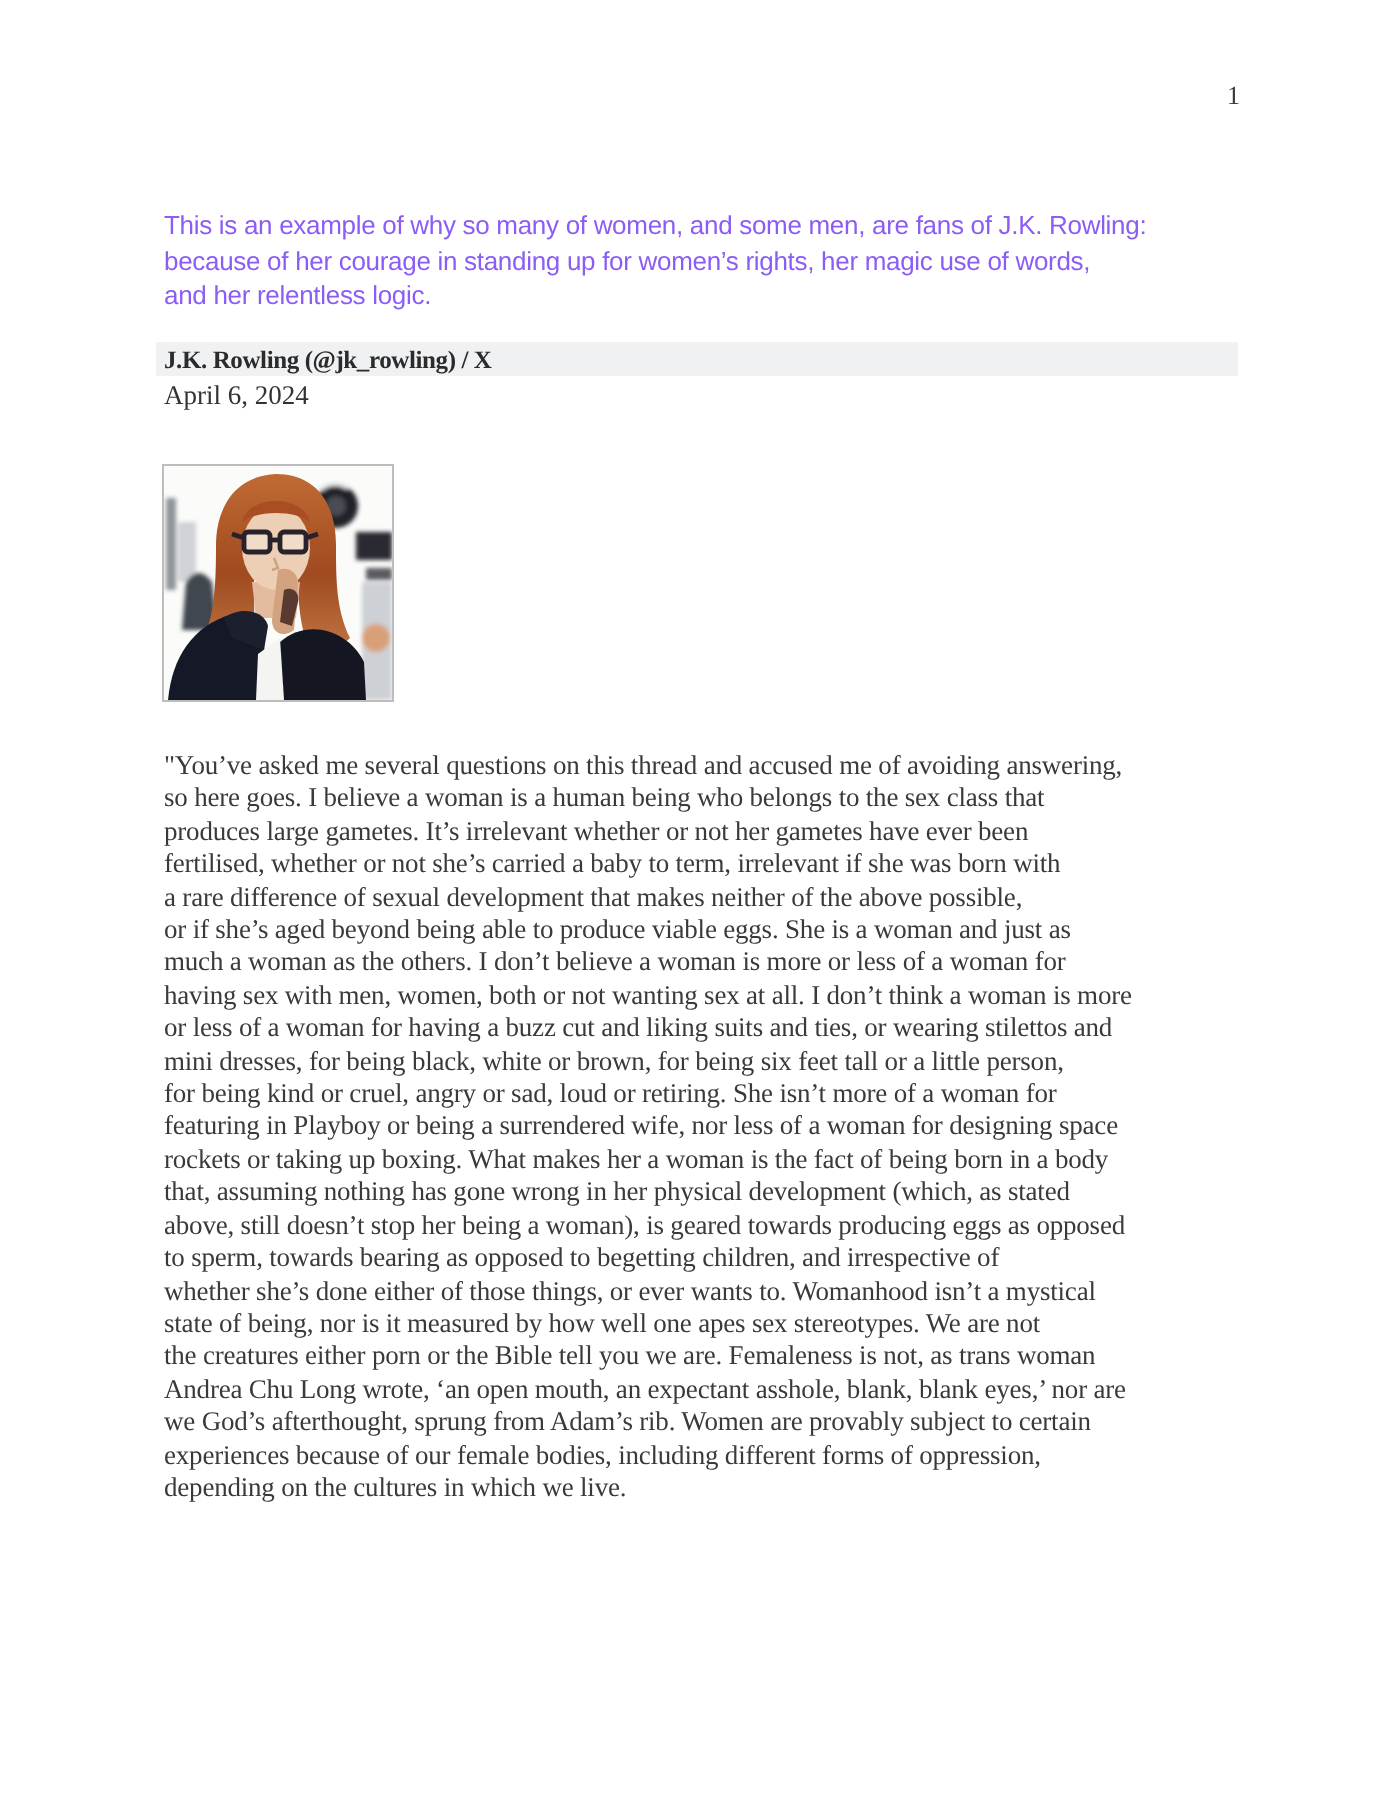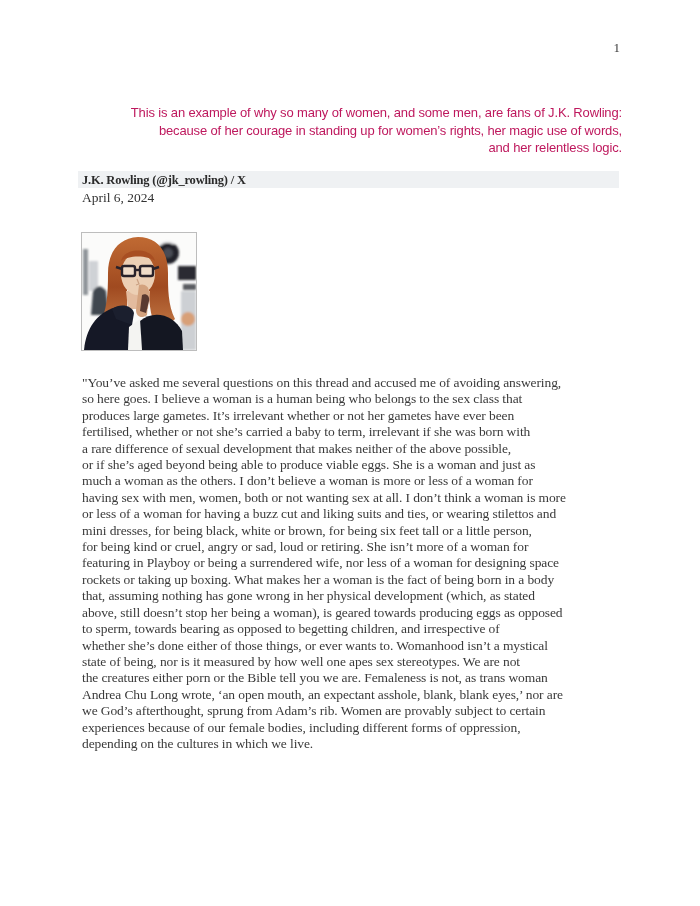--- a/index.html
+++ b/index.html
@@ -29,23 +29,22 @@
   .intro {
     position: absolute;
     top: 104px;
     left: 82px;
     width: 540px;
     margin: 0;
     font-family: "Liberation Sans", sans-serif;
     font-size: 13px;
     line-height: 17.5px;
     letter-spacing: -0.15px;
-    color: #be185d;
+    color: #8b5cf6;
     white-space: pre-line;
-    text-align: right;
   }
   .source-bar {
     position: absolute;
     top: 171px;
     left: 78px;
     width: 541px;
     height: 17px;
     background: #eff1f3;
   }
   .source-title {

